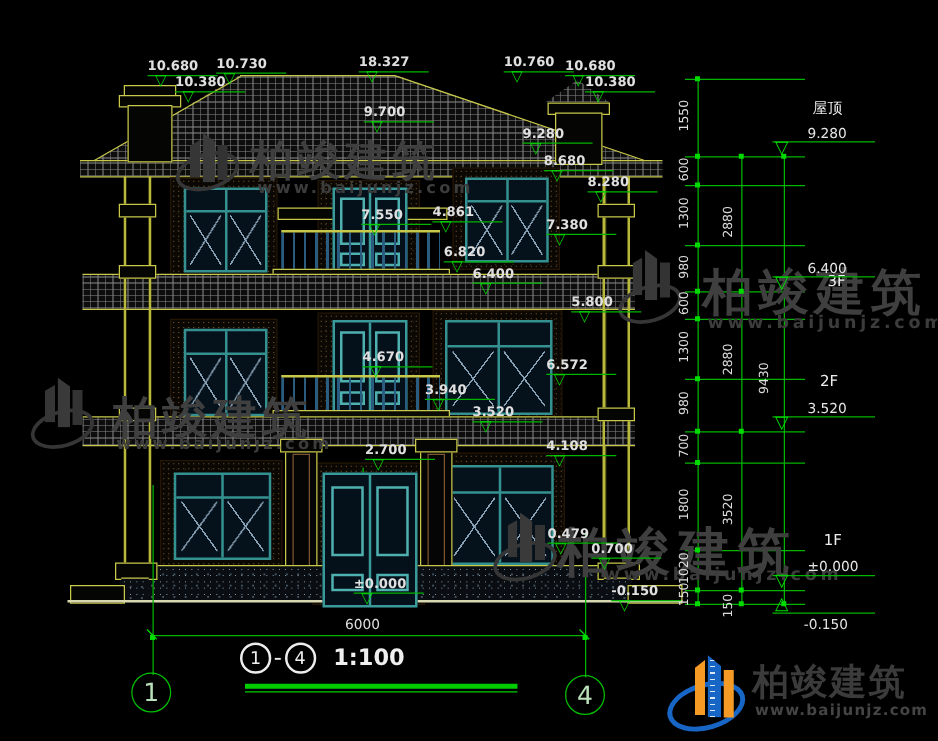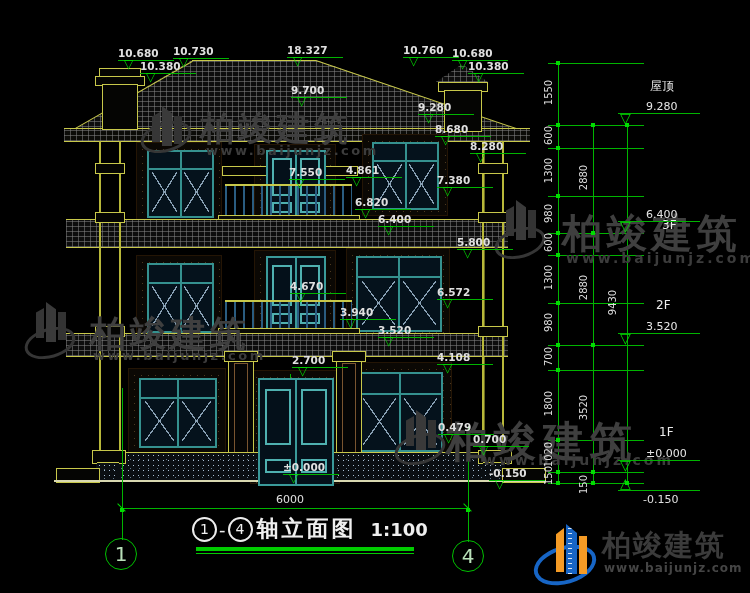--- a/index.html
+++ b/index.html
@@ -386,21 +386,20 @@
     </div>
 
   <div class="title-row" style="left:192px;top:514px;">
     <span class="tc">
         <span>1</span>
       </span>
     <span style="font-size:18px;margin:0 2px;">-</span>
     <span class="tc">
         <span>4</span>
       </span>
-    <span class="tname">轴立面图</span>
     <span class="tscale">1:100</span>
   </div>
   <div class="abs" style="left:196px;top:547px;width:218px;height:4px;background:#00cc00;z-index:7;"></div>
   <div class="abs" style="left:196px;top:553px;width:218px;height:1px;background:#00cc00;z-index:7;"></div>
 
   <div class="wm">
     <div class="wlg" style="left:140px;top:104px;width:54px;height:52px;">
         <div class="ell"></div>
         <div class="b1"></div>
         <div class="b2"></div>

